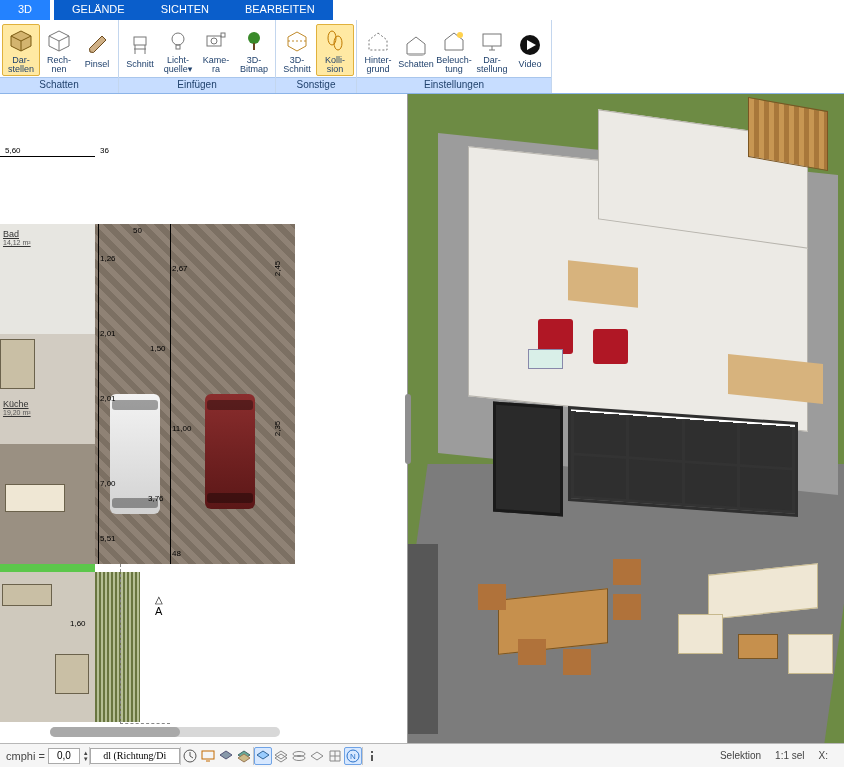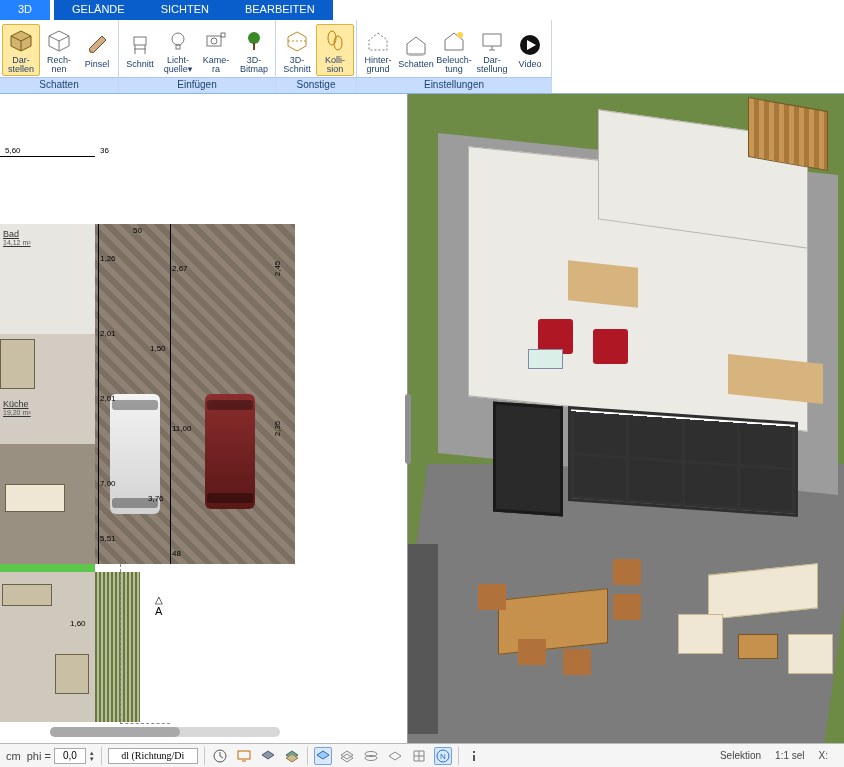--- a/index.html
+++ b/index.html
@@ -59,21 +59,21 @@
 .v3-wood  { position:absolute; background:#b0723a; }
 .v3-tbl   { position:absolute; background:#c6904d; border:1px solid #7a5522; }
 .v3-desk  { position:absolute; background:#d7b37d; }
 .v3-stair { position:absolute; background:repeating-linear-gradient(90deg,#c79652 0 5px,#a8773a 5px 10px); border:1px solid #7a5522;}
 
 
 .hscroll { position:absolute; left:50px; bottom:6px; width:230px; height:10px; background:#d8d8d8; border-radius:5px;}
 .hscroll::before{content:"";position:absolute;left:0;top:0;width:130px;height:10px;background:#a9a9a9;border-radius:5px;}
 
 
-.bt { height: 24px; border-top: 1px solid #b7b7b7; display: flex; align-items: center; gap: 6px; padding: 0 6px; font-size: 11px; color: #444; background:#f5f5f5; }
+.bt { height: 24px; border-top: 1px solid #b7b7b7; display: flex; align-items: center; padding: 0 6px; font-size: 11px; color: #444; background:#f5f5f5; }
 .bt .pair { display:flex; align-items:center; gap:3px;}
 .bt input { width: 32px; height:16px; font-size:10px; text-align:center; border:1px solid #aaa; background:#fff;}
 .bt .sep { width:1px; height:18px; background:#c7c7c7; }
 .bt .ti { width:18px; height:18px; display:flex; align-items:center; justify-content:center; cursor:pointer; border-radius:2px; }
 .bt .ti.on { background:#d7e8ff; border:1px solid #6fa3e6;}
 .bt-right { margin-left:auto; display:flex; gap:14px; font-size:10px; padding-right:10px;}
 
 
 svg{display:block;}
 </style>

